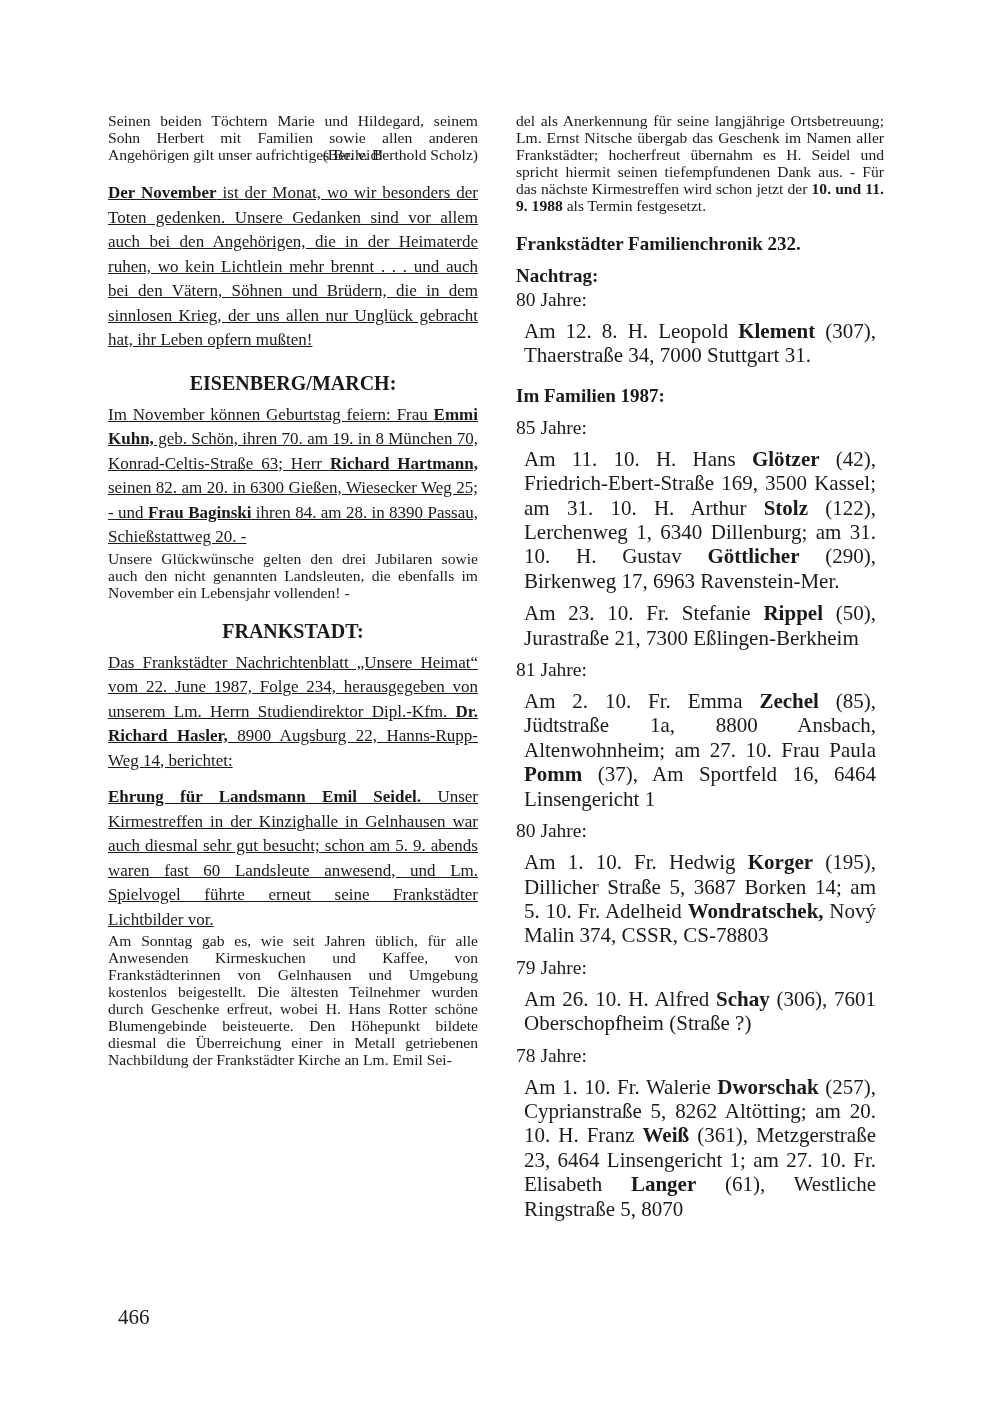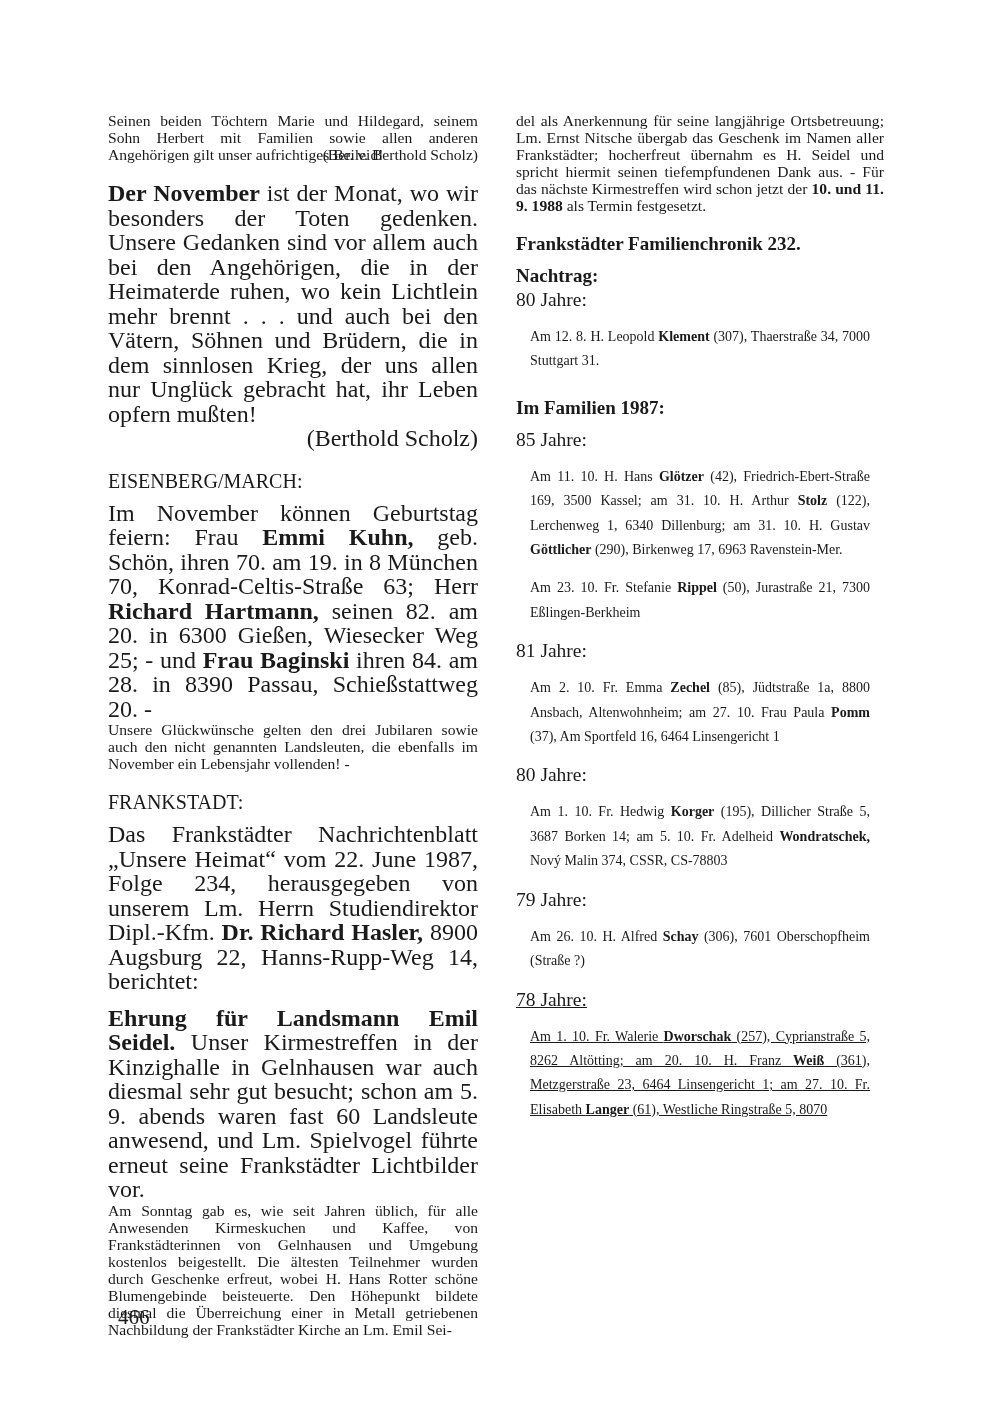--- a/index.html
+++ b/index.html
@@ -3,46 +3,45 @@
 <meta charset="utf-8">
 <style>
   html, body { margin: 0; padding: 0; background: #ffffff; }
   body { width: 1000px; height: 1413px; position: relative; overflow: hidden;
          font-family: "Liberation Serif", "DejaVu Serif", serif; color: #1a1a1a; }
   .col { position: absolute; top: 112px; }
   .col-left { left: 108px; width: 370px; }
   .col-right { left: 516px; width: 368px; }
   p { margin: 0; text-align: justify; hyphens: manual; }
   .small { font-size: 15.6px; line-height: 17px; }
-  .big { font-size: 24px; line-height: 24.5px; }
+  .big { font-size: 17px; line-height: 24.5px; text-decoration: underline; }
   .right { text-align: right; }
   .gap { height: 18px; }
   .gap-s { height: 8px; }
   .gap-m { height: 12px; }
-  .heading { font-weight: normal; font-size: 20px; line-height: 24px; margin: 0; }
+  .heading { font-weight: bold; font-size: 20px; line-height: 24px; margin: 0; text-align: center; }
   .heading-r { font-weight: bold; font-size: 19px; line-height: 24px; margin: 0; }
   b { font-weight: bold; }
   .age { font-size: 19.5px; line-height: 23px; margin: 0; }
-  .entry { font-size: 14px; line-height: 24.4px; margin: 14px; text-align: justify; }
+  .entry { font-size: 21px; line-height: 24.4px; margin: 8px; text-align: justify; }
   .pagenum { position: absolute; left: 118px; top: 1305px; font-size: 21px; }
 </style>
 </head>
 <body>
 
 <div class="col col-left">
   <p class="small">
     <span>Seinen beiden Töchtern Marie und Hildegard, seinem Sohn Herbert mit Familien sowie allen anderen Angehörigen gilt unser aufrichtiges Beileid!</span>
   </p>
   <p class="small right" style="margin-top:-17px;">(Ber. v. Berthold Scholz)</p>
 
   <div class="gap"></div>
   <p class="big">
     <b>Der November</b><span> ist der Monat, wo wir besonders der Toten gedenken. Unsere Gedanken sind vor allem auch bei den Angehörigen, die in der Heimaterde ruhen, wo kein Lichtlein mehr brennt . . . und auch bei den Vätern, Söhnen und Brüdern, die in dem sinnlosen Krieg, der uns allen nur Unglück gebracht hat, ihr Leben opfern mußten!</span>
   </p>
-  <p class="big right">(Berthold Scholz)</p>
 
   <div class="gap"></div>
   <h2 class="heading">EISENBERG/MARCH:</h2>
   <div class="gap-s"></div>
   <p class="big">
     <span>Im November können Geburtstag feiern: Frau </span><b>Emmi Kuhn,</b><span> geb. Schön, ihren 70. am 19. in 8 München 70, Konrad-Celtis-Straße 63; Herr </span><b>Richard Hartmann,</b><span> seinen 82. am 20. in 6300 Gießen, Wiesecker Weg 25; - und </span><b>Frau Baginski</b><span> ihren 84. am 28. in 8390 Passau, Schießstattweg 20. -</span>
   </p>
   <p class="small">Unsere Glückwünsche gelten den drei Jubilaren sowie auch den nicht genannten Landsleuten, die ebenfalls im November ein Lebensjahr vollenden! -</p>
 
   <div class="gap"></div>
@@ -85,20 +84,20 @@
         <p class="entry"><span>Am 2. 10. Fr. Emma </span><b>Zechel</b><span> (85), Jüdtstraße 1a, 8800 Ansbach, Altenwohnheim; am 27. 10. Frau Paula </span><b>Pomm</b><span> (37), Am Sportfeld 16, 6464 Linsengericht 1</span></p>
       </div>
       <div style="margin-top: 8px;">
         <p class="age">80 Jahre:</p>
         <p class="entry"><span>Am 1. 10. Fr. Hedwig </span><b>Korger</b><span> (195), Dillicher Straße 5, 3687 Borken 14; am 5. 10. Fr. Adelheid </span><b>Wondratschek,</b><span> Nový Malin 374, CSSR, CS-78803</span></p>
       </div>
       <div style="margin-top: 8px;">
         <p class="age">79 Jahre:</p>
         <p class="entry"><span>Am 26. 10. H. Alfred </span><b>Schay</b><span> (306), 7601 Oberschopfheim (Straße ?)</span></p>
       </div>
-      <div style="margin-top: 8px; text-decoration: underline;">
+      <div style="margin-top: 8px;">
         <p class="age">78 Jahre:</p>
         <p class="entry"><span>Am 1. 10. Fr. Walerie </span><b>Dworschak</b><span> (257), Cyprianstraße 5, 8262 Altötting; am 20. 10. H. Franz </span><b>Weiß</b><span> (361), Metzgerstraße 23, 6464 Linsengericht 1; am 27. 10. Fr. Elisabeth </span><b>Langer</b><span> (61), Westliche Ringstraße 5, 8070</span></p>
       </div>
     </div>
 </div>
 
 <div class="pagenum">466</div>
 
 </body></html>

